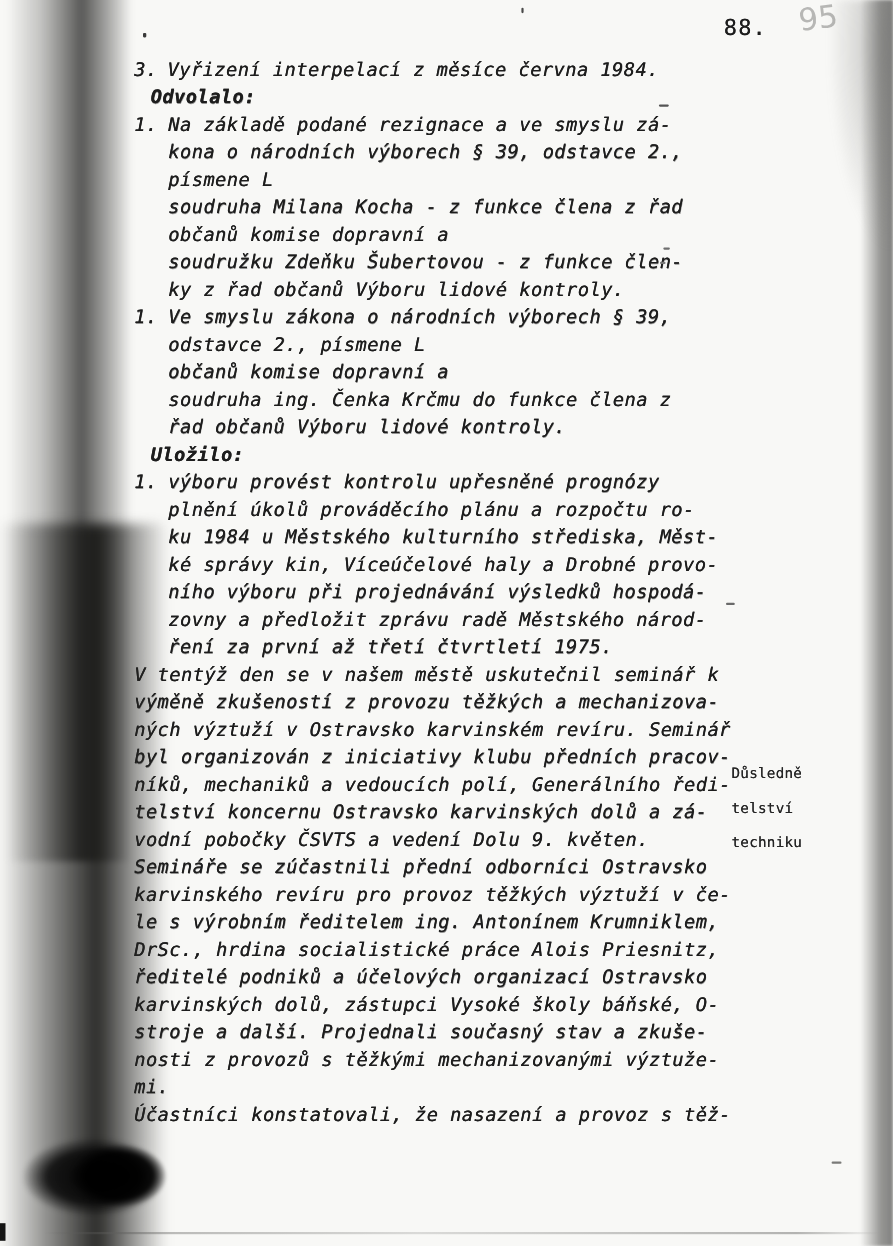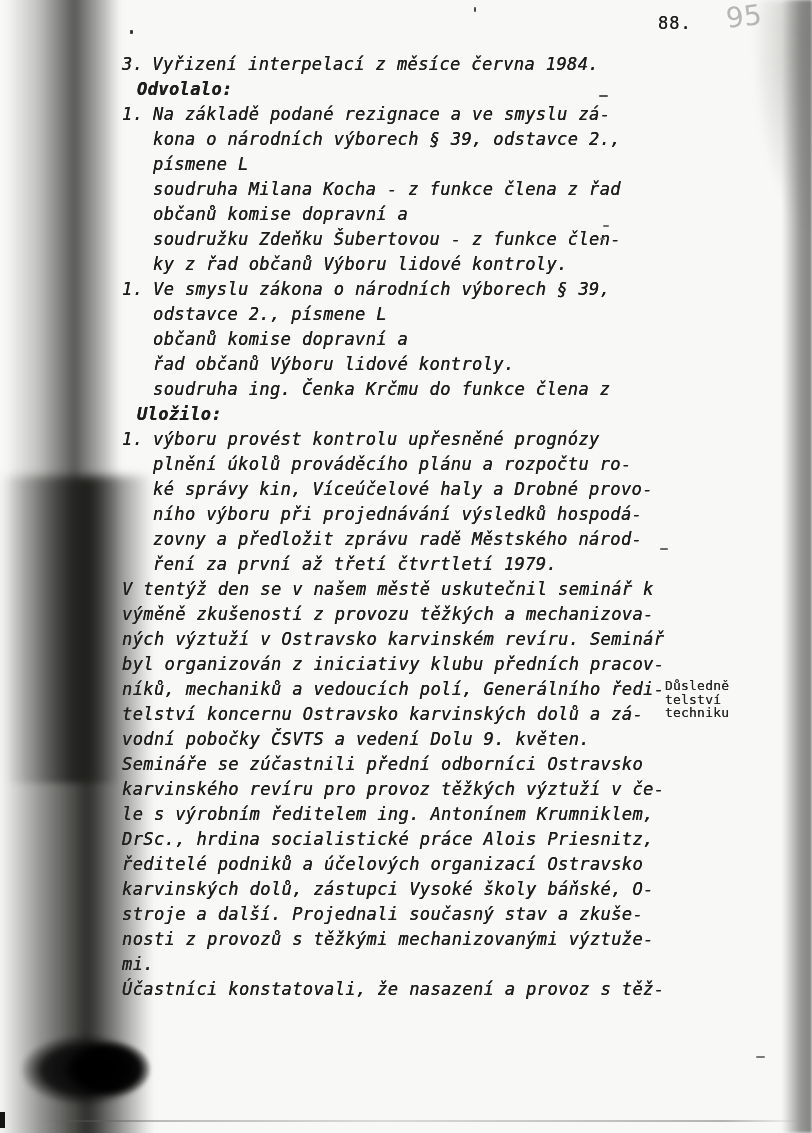--- a/index.html
+++ b/index.html
@@ -20,25 +20,25 @@
   .label{font-weight:bold;margin-left:15px;}
   .item{position:relative;padding-left:31px;}
   .item > .inum{position:absolute;left:0;top:0;}
   .tline{height:25px;}
   
   .margin-note{
     position:absolute;left:665px;top:679px;z-index:2;
     font-size:13px;line-height:13.5px;letter-spacing:0.2px;color:#242424;
     text-shadow:0 0 0.4px rgba(30,30,30,0.85);white-space:nowrap;
   }
-  .margin-note .tline{height:13.5px;}
+  .margin-note .tline{height:13.5px;margin-top:18px;}
   
   .pagenum{
     position:absolute;left:658px;top:13px;z-index:2;
-    font-size:17px;letter-spacing:1px;color:#1d1d1d;
+    font-size:20px;letter-spacing:1px;color:#1d1d1d;
     text-shadow:0 0 0.5px rgba(25,25,25,0.9);
   }
   .handnum{
     position:absolute;left:726px;top:0px;z-index:2;
     font-family:"DejaVu Sans","Liberation Sans",sans-serif;
     font-size:28px;color:#b7b7b5;transform:rotate(-7deg);
   }
   
   .band-a{
     position:absolute;left:6px;top:-10px;width:114px;height:70%;z-index:3;
@@ -119,35 +119,36 @@
           <div class="tline">ky z řad občanů Výboru lidové kontroly.</div>
         </div>
     </div>
 
     <div class="item">
       <span class="inum">1.</span>
       <div class="lines">
           <div class="tline">Ve smyslu zákona o národních výborech § 39,</div>
           <div class="tline">odstavce 2., písmene L</div>
           <div class="tline">občanů komise dopravní a</div>
+          <div class="tline">soudruha ing. Čenka Krčmu do funkce člena z</div>
           <div class="tline">řad občanů Výboru lidové kontroly.</div>
-          <div class="tline">soudruha ing. Čenka Krčmu do funkce člena z</div>
         </div>
     </div>
 
     <div class="label">Uložilo:</div>
     <div class="item">
       <span class="inum">1.</span>
       <div class="lines">
           <div class="tline">výboru provést kontrolu upřesněné prognózy</div>
           <div class="tline">plnění úkolů prováděcího plánu a rozpočtu ro-</div>
+          <div class="tline">ku 1984 u Městského kulturního střediska, Měst-</div>
           <div class="tline">ké správy kin, Víceúčelové haly a Drobné provo-</div>
           <div class="tline">ního výboru při projednávání výsledků hospodá-</div>
           <div class="tline">zovny a předložit zprávu radě Městského národ-</div>
-          <div class="tline">ření za první až třetí čtvrtletí 1979.</div>
+          <div class="tline">ření za první až třetí čtvrtletí 1975.</div>
         </div>
     </div>
 
     <div class="para">
         <div class="tline">V tentýž den se v našem městě uskutečnil seminář k</div>
         <div class="tline">výměně zkušeností z provozu těžkých a mechanizova-</div>
         <div class="tline">ných výztuží v Ostravsko karvinském revíru. Seminář</div>
         <div class="tline">byl organizován z iniciativy klubu předních pracov-</div>
         <div class="tline">níků, mechaniků a vedoucích polí, Generálního ředi-</div>
         <div class="tline">telství koncernu Ostravsko karvinských dolů a zá-</div>

